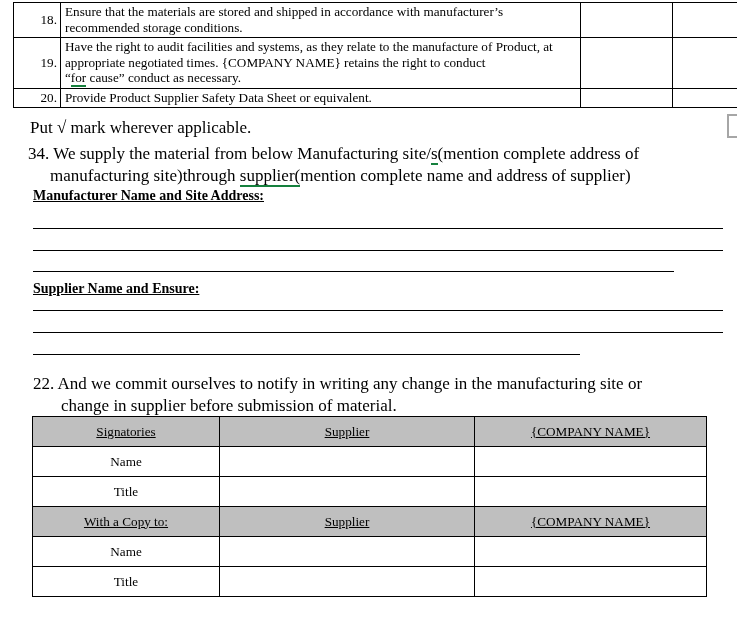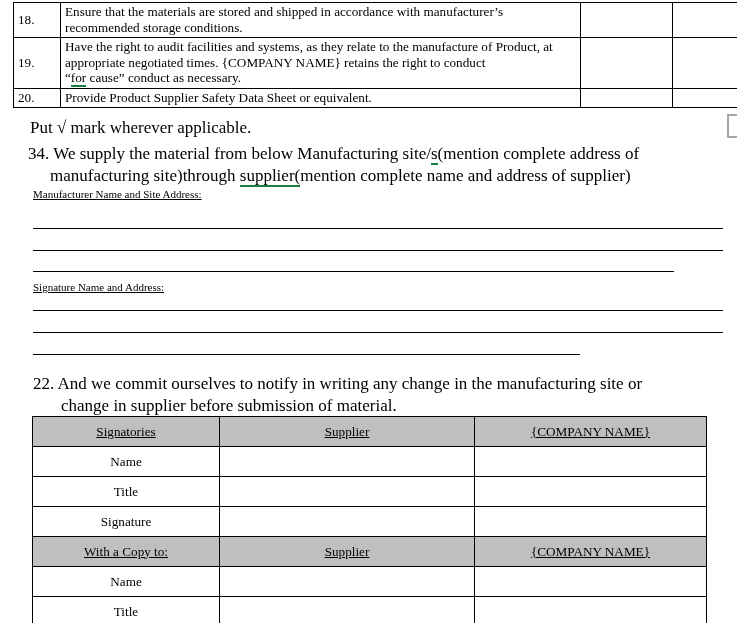--- a/index.html
+++ b/index.html
@@ -28,21 +28,21 @@
   }
   .req-table td {
     border: 1px solid #000000;
     vertical-align: top;
     padding: 1px 3px 2px 4px;
     font-size: 13.2px;
     line-height: 1.18;
   }
   .req-num {
     width: 39px;
-    text-align: left;
+    text-align: right;
     vertical-align: middle !important;
     font-size: 13.2px;
   }
   .req-text {
     width: 512px;
   }
   .req-chk-a { width: 84px; }
   .req-chk-b { width: 75px; }
 
   .sp-misspell {
@@ -77,22 +77,22 @@
     width: 660px;
   }
   .p-22 .body-ind {
     display: block;
     padding-left: 28px;
     text-indent: -28px;
   }
 
   .hdg {
     position: absolute;
-    font-size: 11px;
-    font-weight: normal;
+    font-size: 14px;
+    font-weight: bold;
     text-decoration: underline;
     white-space: nowrap;
   }
   .hdg-mfr { left: 33px; top: 188px; }
   .hdg-sup { left: 33px; top: 281px; }
 
   
   .rule {
     position: absolute;
     height: 0;
@@ -174,21 +174,21 @@
   <span class="body-ind">
     <span>34.</span><span> We supply the material from below Manufacturing site/</span><span class="sp-misspell">s</span><span>(mention complete address of manufacturing site)through </span><span class="sp-misspell">supplier(</span><span>mention complete name and address of supplier)</span>
   </span>
 </div>
 
 <div class="hdg hdg-mfr">Manufacturer Name and Site Address:</div>
 <div class="rule" style="left:33px; top:228px; width:690px;"></div>
 <div class="rule" style="left:33px; top:250px; width:690px;"></div>
 <div class="rule" style="left:33px; top:271px; width:641px;"></div>
 
-<div class="hdg hdg-sup">Signature Name and Address:</div>
+<div class="hdg hdg-sup">Supplier Name and Ensure:</div>
 <div class="rule" style="left:33px; top:310px; width:690px;"></div>
 <div class="rule" style="left:33px; top:332px; width:690px;"></div>
 <div class="rule" style="left:33px; top:354px; width:547px;"></div>
 
 <div class="para p-22">
   <span class="body-ind">
     <span>22.</span><span>  And we commit ourselves to notify in writing any change in the manufacturing site or change in supplier before submission of material.</span>
   </span>
 </div>
 
@@ -202,25 +202,20 @@
     <tr>
       <td class="sig-c1">Name</td>
       <td class="sig-c2"></td>
       <td class="sig-c3"></td>
     </tr>
     <tr>
       <td class="sig-c1">Title</td>
       <td class="sig-c2"></td>
       <td class="sig-c3"></td>
     </tr>
-    <tr>
-      <td class="sig-c1">Signature</td>
-      <td class="sig-c2"></td>
-      <td class="sig-c3"></td>
-    </tr>
     <tr class="sig-head">
       <td class="sig-c1"><span class="ul">With a Copy to:</span></td>
       <td class="sig-c2"><span class="ul">Supplier</span></td>
       <td class="sig-c3"><span class="ul">{COMPANY NAME}</span></td>
     </tr>
     <tr>
       <td class="sig-c1">Name</td>
       <td class="sig-c2"></td>
       <td class="sig-c3"></td>
     </tr>

